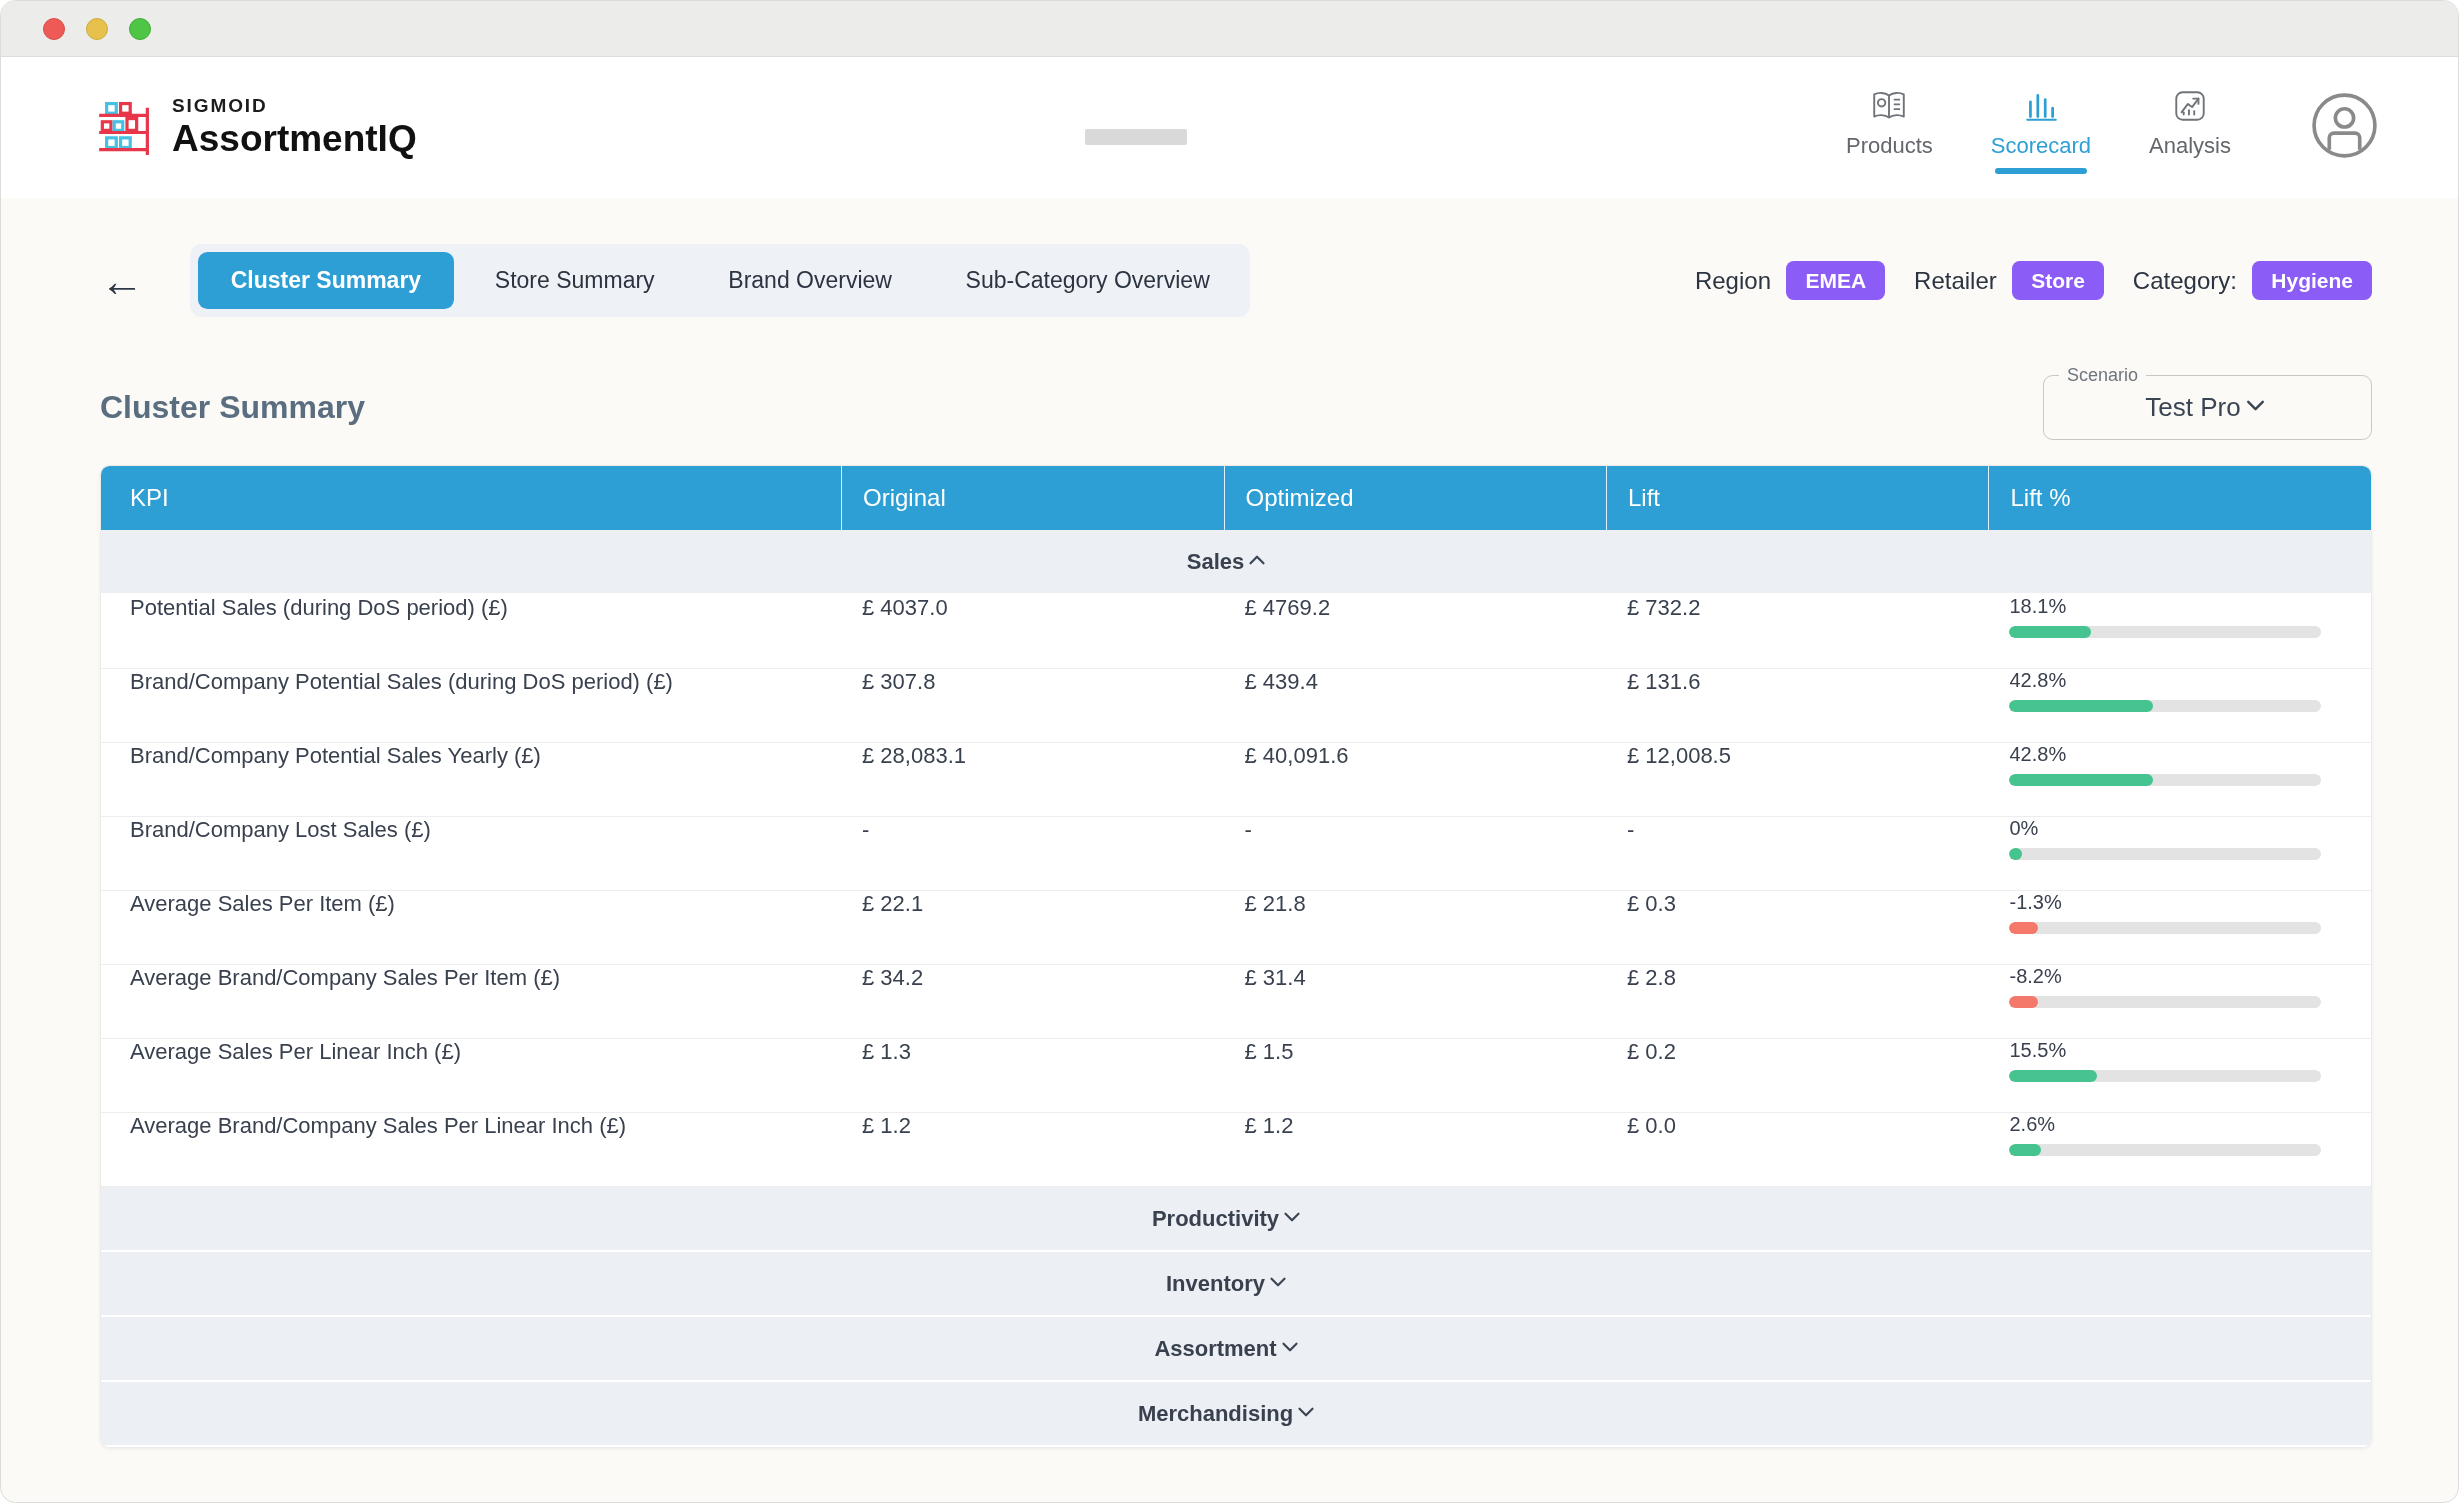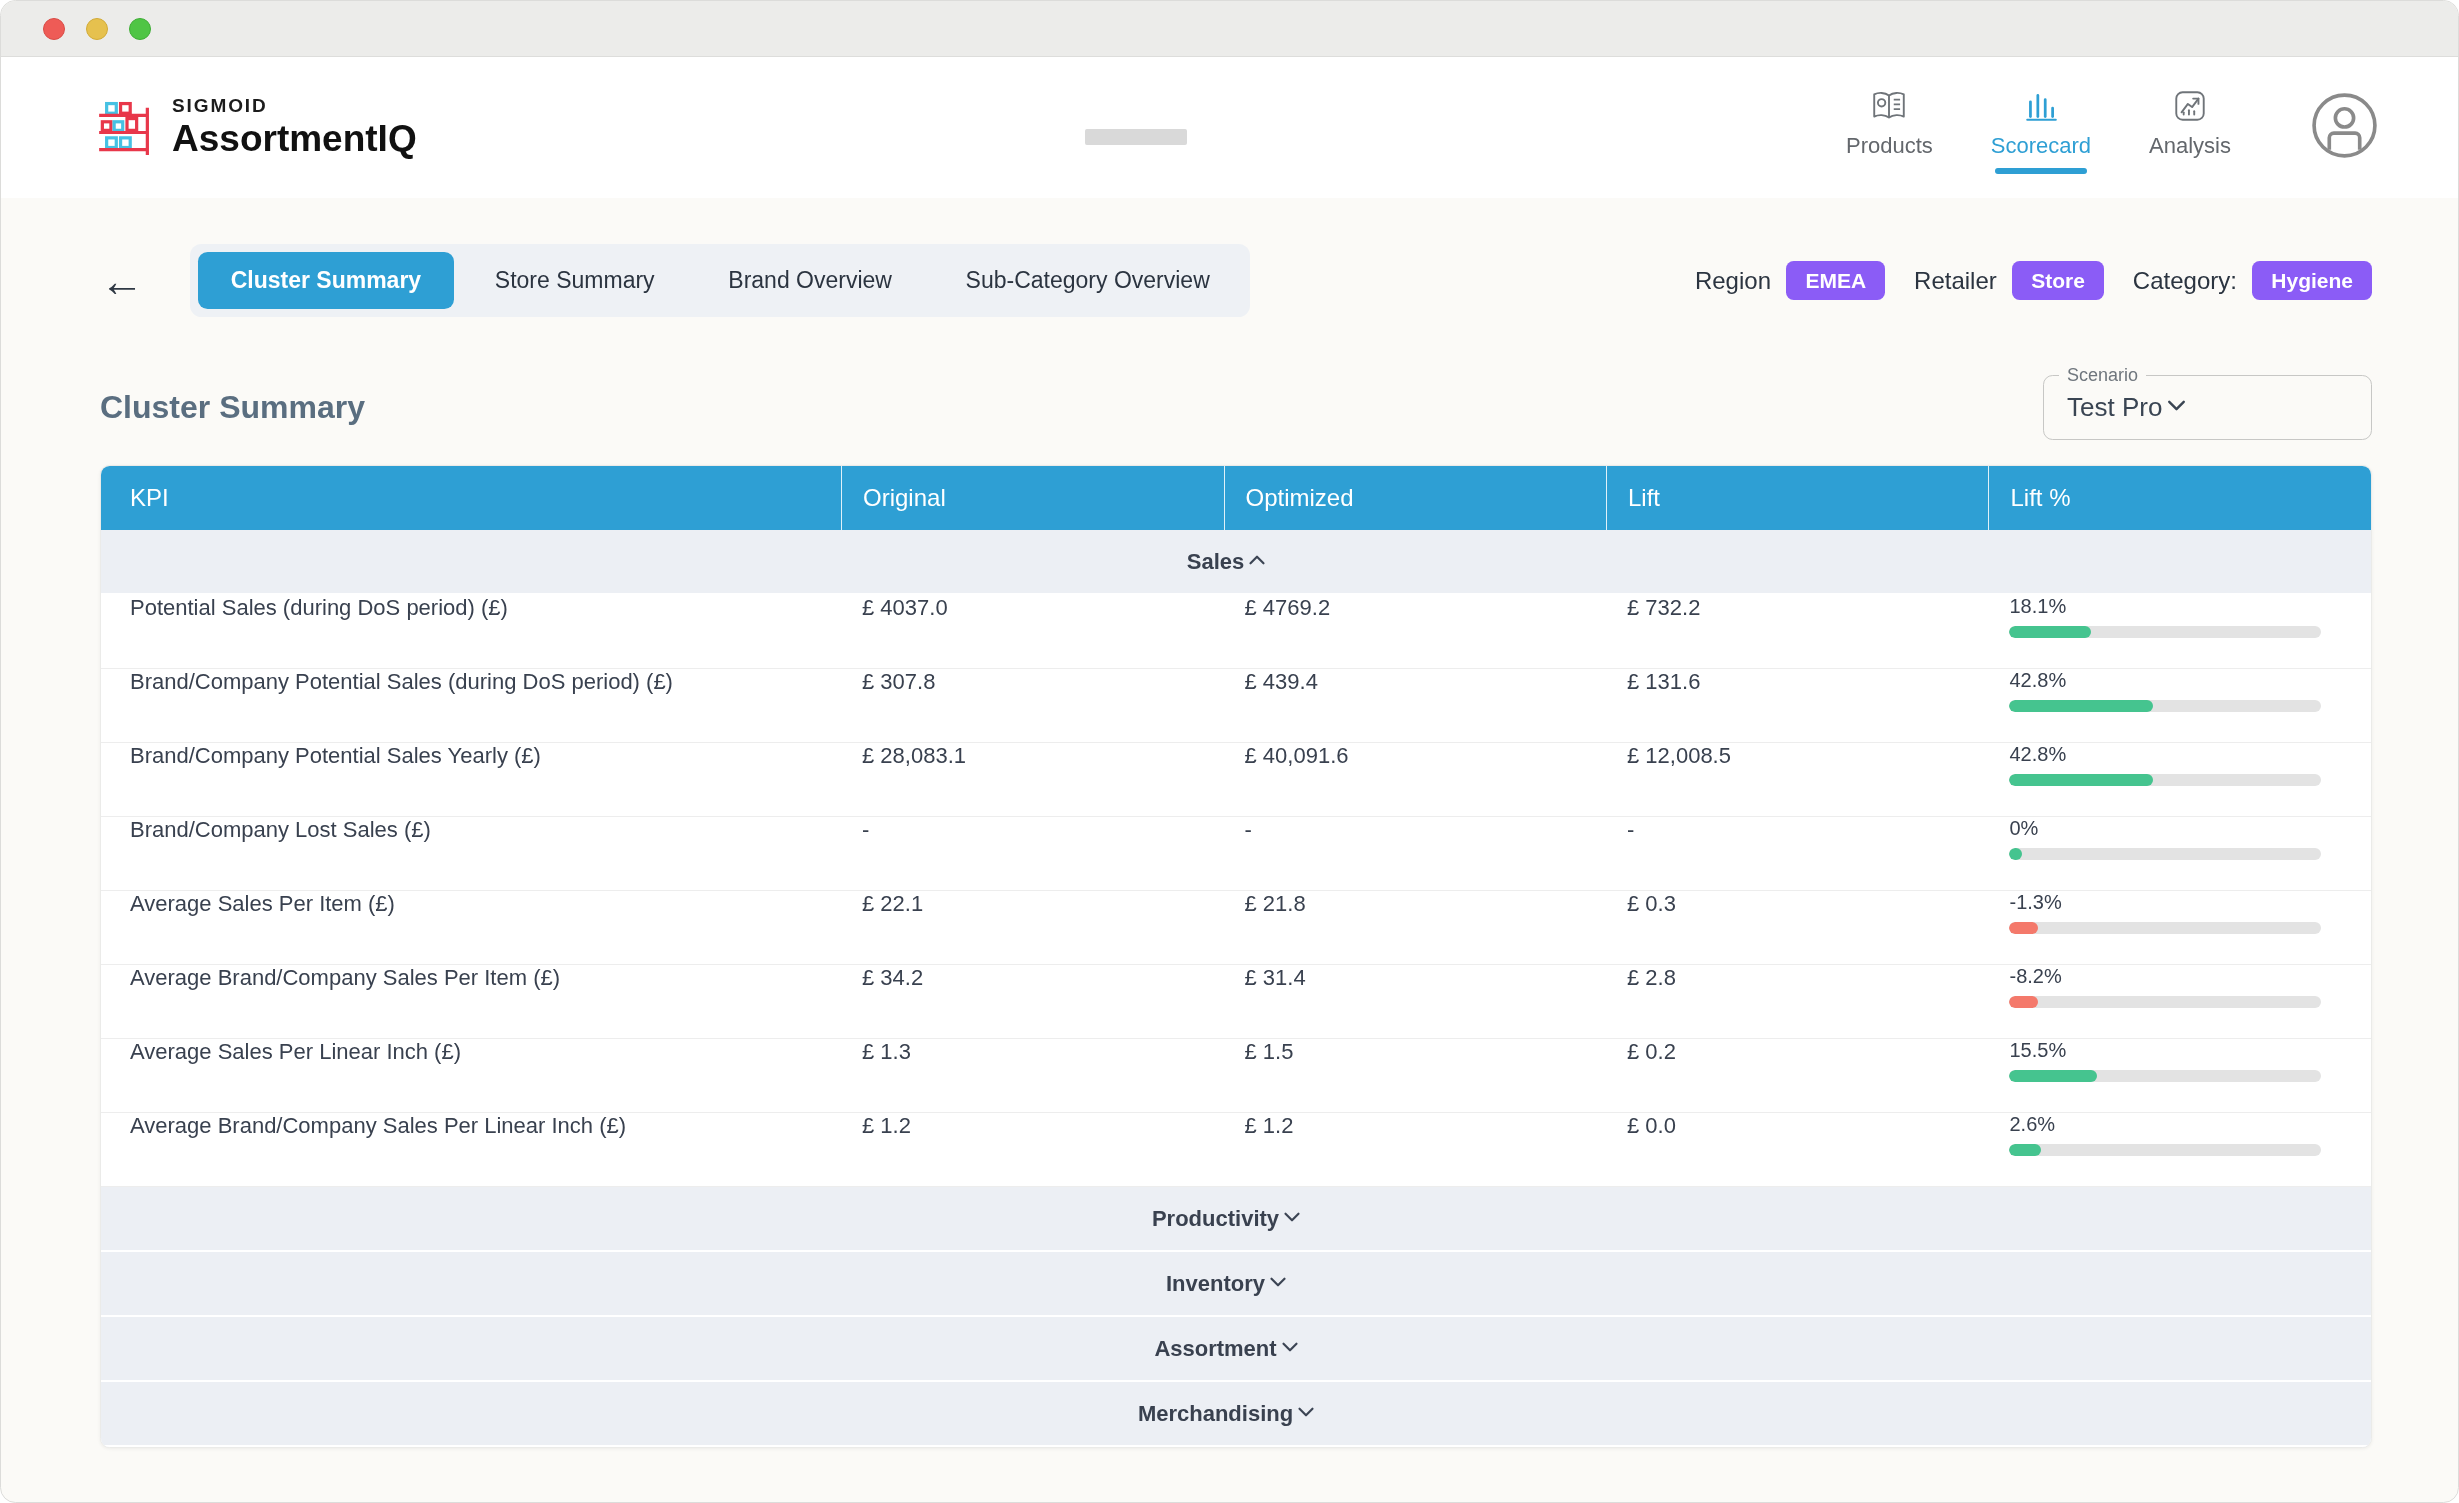--- a/index.html
+++ b/index.html
@@ -36,21 +36,21 @@
   .tab { font-size:23px; color:#2b3440; font-weight:500; padding:15.4px 33px; border-radius:9.6px; cursor:pointer; white-space:nowrap; }
   .tab.active { background:#2e9fd4; color:#ffffff; font-weight:600; }
 
   .filters { margin-left:auto; display:flex; align-items:center; gap:29px; }
   .filter { display:flex; align-items:center; gap:15.4px; }
   .filter .flabel { font-size:24px; color:#2b3440; font-weight:500; }
   .badge { background:#8b5cf6; color:#fff; font-size:21px; font-weight:600; padding:7.7px 19px; border-radius:7.7px; }
 
   .heading-row { display:flex; align-items:center; justify-content:space-between; margin-top:58px; }
   .page-title { font-size:32px; font-weight:700; color:#5a6e80; }
-  .select { position:relative; width:329px; height:65px; border:1px solid #c7c7c5; border-radius:9.6px; display:flex; align-items:center; justify-content:flex-start; padding:0 23px; background:transparent; cursor:pointer; }
+  .select { position:relative; width:329px; height:65px; border:1px solid #c7c7c5; border-radius:9.6px; display:flex; align-items:center; justify-content:center; padding:0 23px; background:transparent; cursor:pointer; }
   .select .slabel { position:absolute; top:-11.5px; left:15.4px; font-size:18px; color:#6f767d; background:#fbfaf7; padding:0 7.7px; }
   .select .sval { font-size:26px; color:#3a4553; font-weight:500; }
 
   
   .card { margin-top:25px; background:#ffffff; border:1px solid #ebebe9; border-radius:9.6px; box-shadow:0 1px 3.8px rgba(0,0,0,0.06); overflow:hidden; }
   .thead { display:flex; background:#2e9fd4; height:64px; }
   .th { display:flex; align-items:center; color:#ffffff; font-size:24px; font-weight:500; border-left:1px solid rgba(255,255,255,0.85); }
   .th:first-child { border-left:none; }
   .col-kpi { width:32.6%; padding-left:29px; }
   .col-val { width:16.85%; padding-left:21px; }

